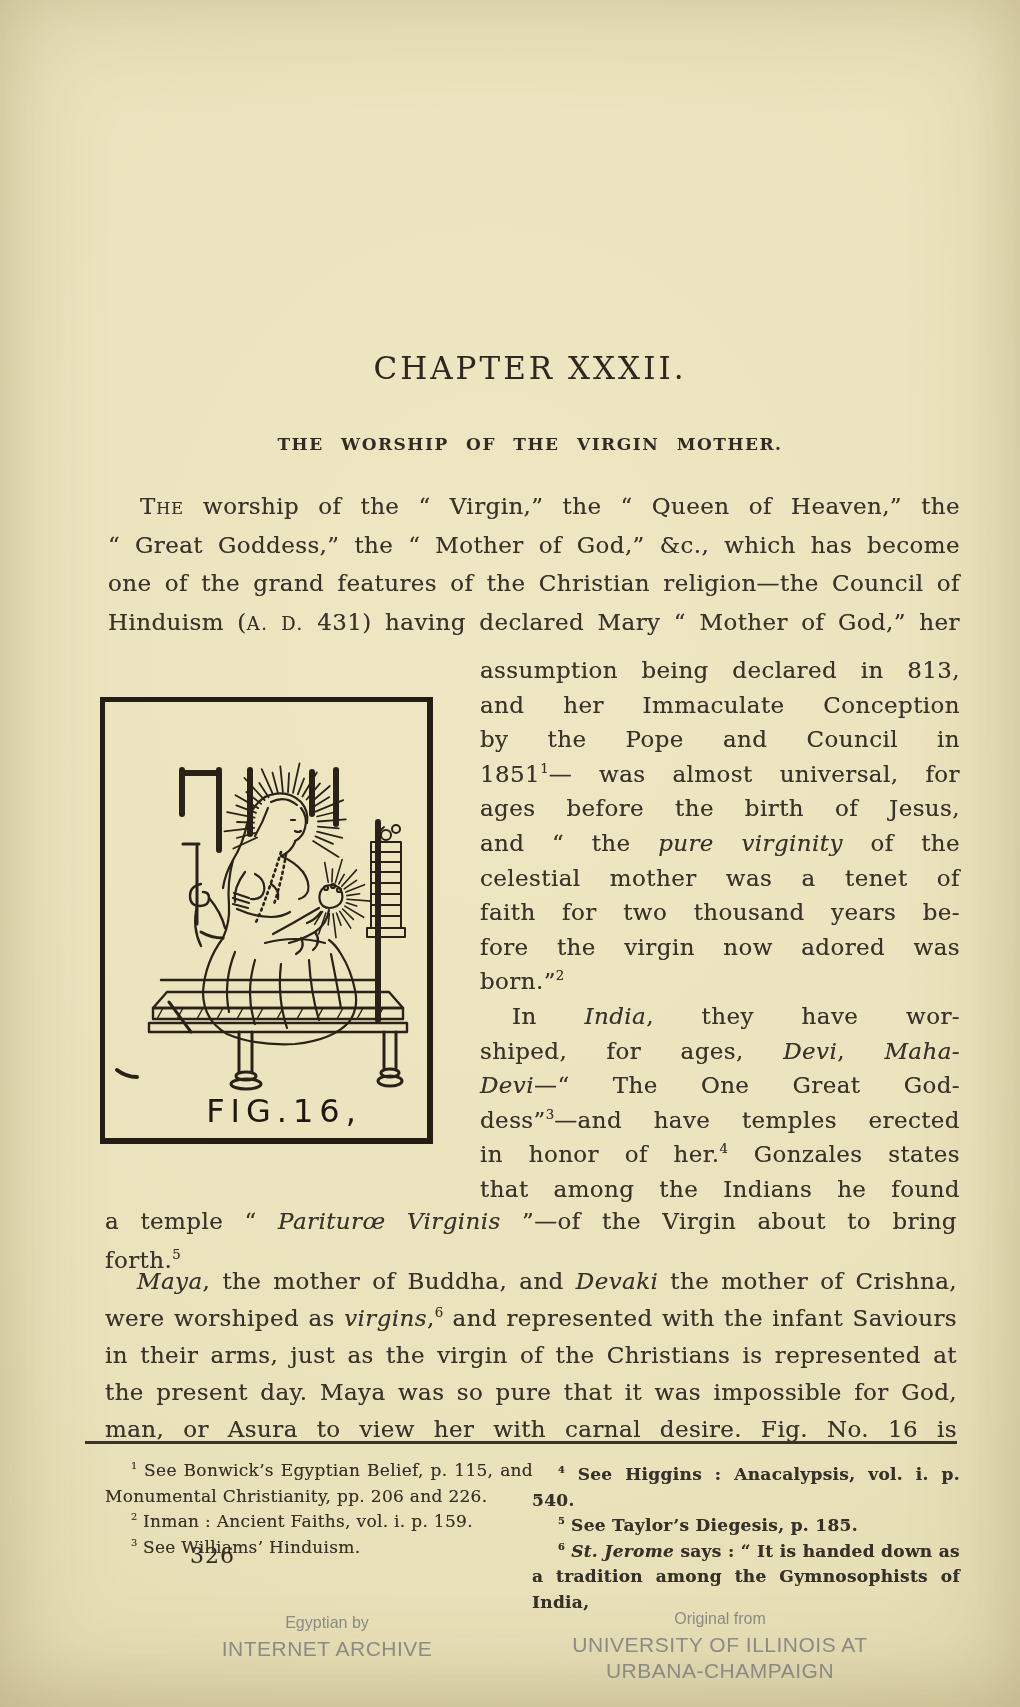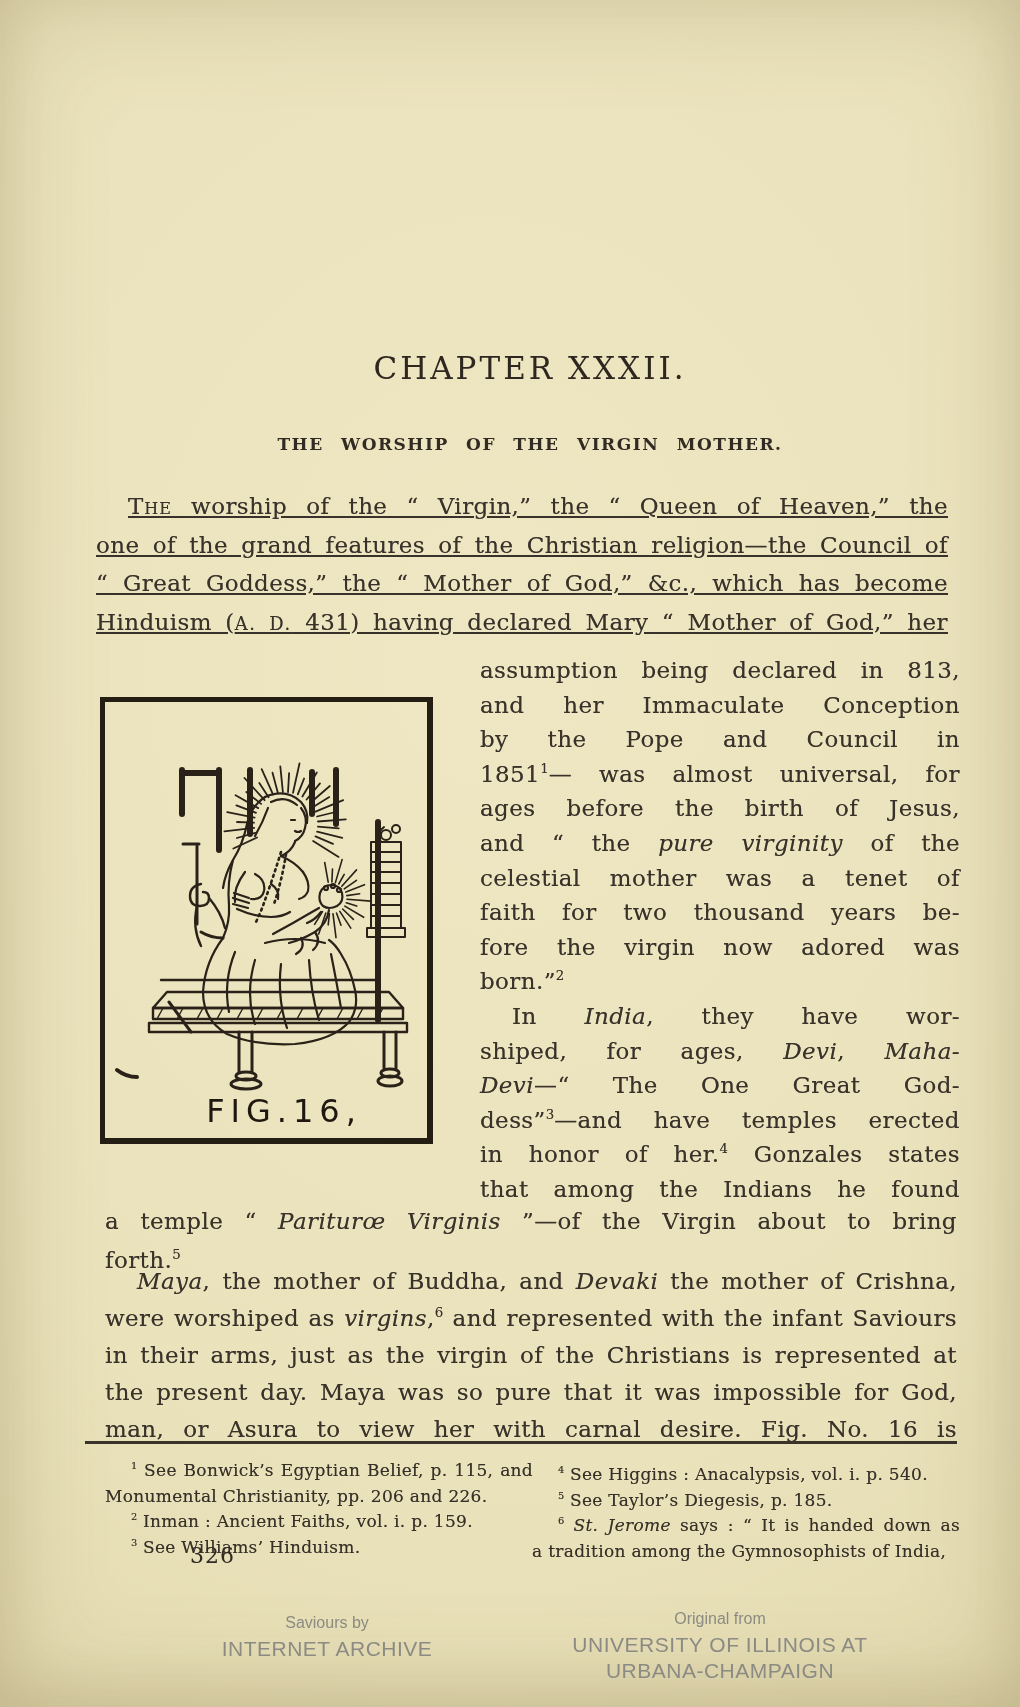--- a/index.html
+++ b/index.html
@@ -13,21 +13,21 @@
   }
   .abs{position:absolute;padding-left:20px;}
   
   #chapter-title{top:350px;left:0;width:100%;text-align:center;font-size:31px;
     letter-spacing:3px;color:#2e2720;}
   #chapter-subtitle{top:434px;left:0;width:100%;text-align:center;font-size:17px;
     font-weight:bold;letter-spacing:1.5px;word-spacing:10px;color:#322b23;}
   
   .bodyblock{font-size:23px;letter-spacing:.4px;line-height:38.5px;
     text-shadow:0 0 .6px rgba(57,50,42,.55);}
-  #para1{top:487px;left:76px;width:852px;text-decoration:underline;}
+  #para1{top:487px;left:88px;width:852px;}
   #col-right{top:653px;left:460px;width:480px;line-height:34.6px;}
   #para2{top:1202px;left:85px;width:852px;}
   #para3{top:1263px;left:85px;width:852px;line-height:37px;}
   .jl{text-align:justify;text-align-last:justify;}
   .ll{text-align:justify;text-align-last:left;}
   .ind{text-indent:32px;}
   .seg-i{font-style:italic;}
   .seg-sc{font-variant:small-caps;letter-spacing:1px;}
   .seg-ad{font-size:.78em;letter-spacing:1.5px;}
   .seg-sup{vertical-align:super;font-size:.58em;line-height:0;letter-spacing:0;}
@@ -43,21 +43,21 @@
     font-family:"DejaVu Sans","Liberation Sans",sans-serif;
     font-size:32px;letter-spacing:6px;color:#1e1810;}
   
   .fn-rule{top:1441px;height:3px;background:#3a332a;}
   #fn-rule-left{left:85px;width:345px;}
   #fn-rule-right{left:446px;width:491px;}
   
   .fncol{font-size:17px;line-height:25.5px;letter-spacing:.3px;color:#363028;
     text-shadow:0 0 .5px rgba(54,48,40,.5);}
   #fn-left{top:1458px;left:85px;width:428px;}
-  #fn-right{top:1462px;left:512px;width:428px;}
+  #fn-right{top:1462px;left:512px;width:428px;font-weight:bold;}
   .fncol .ind{text-indent:26px;}
   
   #page-number{top:1543px;left:170px;font-size:22px;letter-spacing:1px;color:#322b23;}
   
   .credit{font-family:"Liberation Sans","DejaVu Sans",sans-serif;color:#8b8b83;
     text-align:center;line-height:26px;}
   #credit-left{top:1610px;left:157px;width:300px;}
   #credit-right{top:1606px;left:520px;width:360px;}
   .credit .small{font-size:16px;}
   .credit .big{font-size:21px;letter-spacing:.5px;}
@@ -65,22 +65,22 @@
 </head>
 <body>
 
 <div id="page">
 
   <div class="abs" id="chapter-title">CHAPTER XXXII.</div>
   <div class="abs" id="chapter-subtitle">THE WORSHIP OF THE VIRGIN MOTHER.</div>
 
   <div class="abs bodyblock" id="para1">
     <div class="jl ind"><span class="seg-sc">The</span><span class="seg-n"> worship of the “ Virgin,” the “ Queen of Heaven,” the</span></div>
+    <div class="jl"><span class="seg-n">“ Great Goddess,” the “ Mother of God,” &amp;c., which has become</span></div>
     <div class="jl"><span class="seg-n">one of the grand features of the Christian religion—the Council of</span></div>
-    <div class="jl"><span class="seg-n">“ Great Goddess,” the “ Mother of God,” &amp;c., which has become</span></div>
     <div class="jl"><span class="seg-n">Hinduism (</span><span class="seg-ad">A. D.</span><span class="seg-n"> 431) having declared Mary “ Mother of God,” her</span></div>
   </div>
 
   <div class="abs" id="figure-frame">
     <svg id="figure-art" viewBox="0 0 322 436" preserveAspectRatio="none">
 
       <g stroke-width="6">
         <path d="M77,68 V112"></path>
           <path d="M77,71 H114"></path>
           <path d="M114,68 V148"></path>
@@ -298,21 +298,21 @@
   <div class="abs fncol" id="fn-right">
     <div class="ll ind"><span class="seg-sup">4</span><span class="seg-n"> See Higgins : Anacalypsis, vol. i. p. 540.</span></div>
     <div class="ll ind"><span class="seg-sup">5</span><span class="seg-n"> See Taylor’s Diegesis, p. 185.</span></div>
     <div class="jl ind"><span class="seg-sup">6</span><span class="seg-n"> </span><span class="seg-i">St. Jerome</span><span class="seg-n"> says :  “ It is handed down as</span></div>
     <div class="ll"><span class="seg-n">a tradition among the Gymnosophists of India,</span></div>
   </div>
 
   <div class="abs" id="page-number">326</div>
 
   <div class="abs credit" id="credit-left">
-    <div class="small">Saviours by</div>
+    <div class="small">Egyptian by</div>
     <div class="big">INTERNET ARCHIVE</div>
   </div>
 
   <div class="abs credit" id="credit-right">
     <div class="small">Original from</div>
     <div class="big">UNIVERSITY OF ILLINOIS AT</div>
     <div class="big">URBANA-CHAMPAIGN</div>
   </div>
 
 </div>

